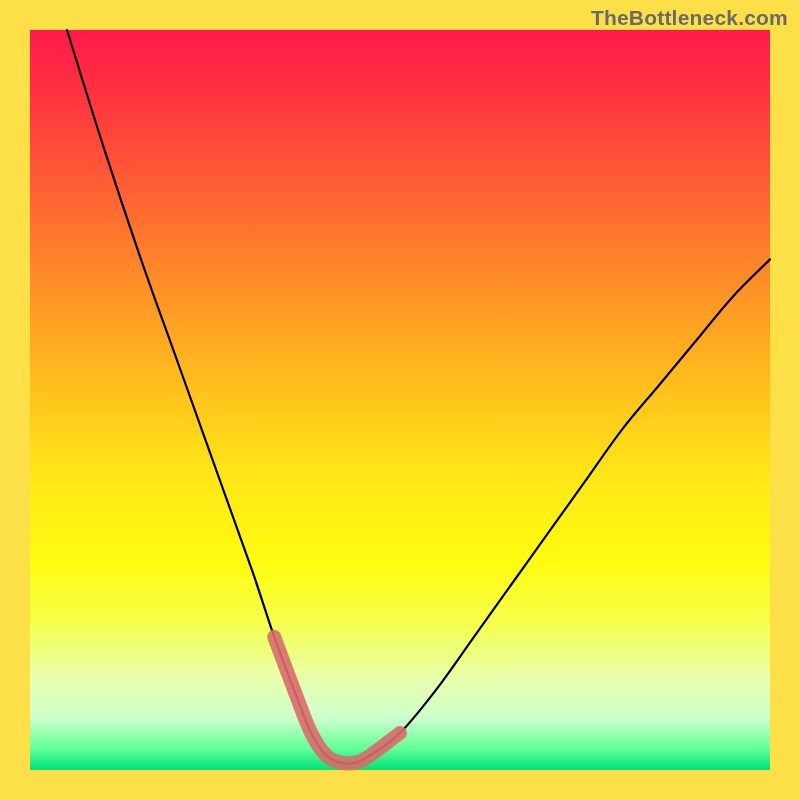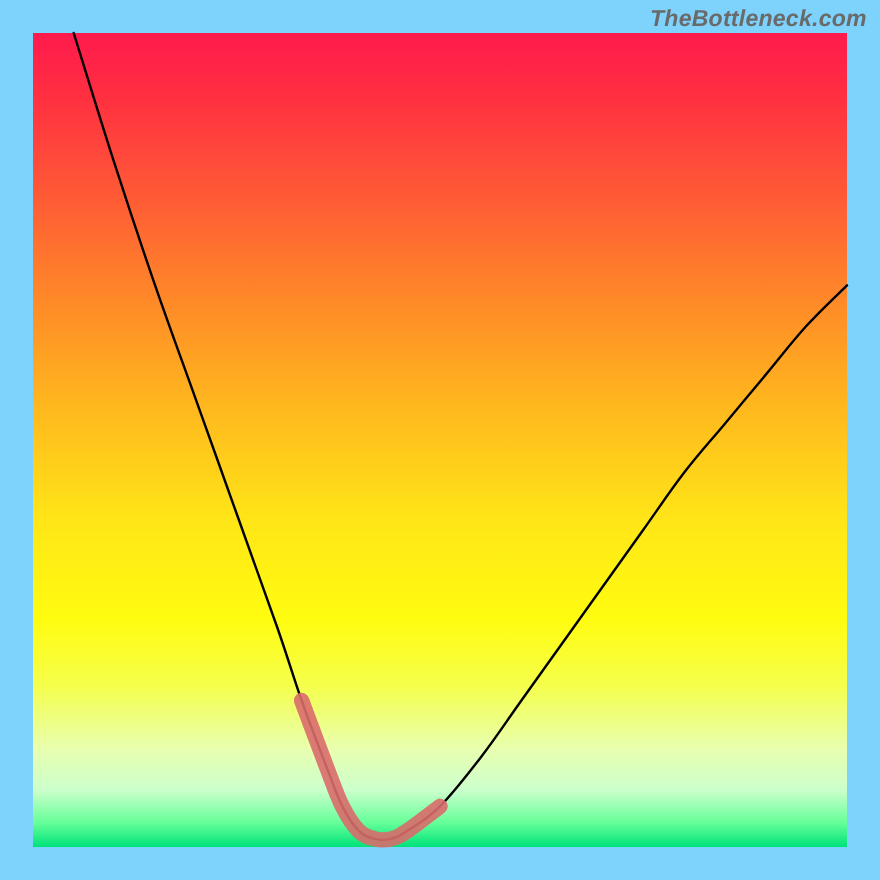--- a/index.html
+++ b/index.html
@@ -1,22 +1,21 @@
 <!DOCTYPE html>
 <html><head>
 <meta charset="utf-8">
 <style>
   * { margin: 0; padding: 0; box-sizing: border-box; }
   html, body { width: 800px; height: 800px; overflow: hidden; background: #000; }
   .frame {
     position: relative;
     width: 800px;
     height: 800px;
-    background: #7dd3fc;
-    font-style: italic;
+    background: #fde047;
   }
   .plot-area {
     position: absolute;
     left: 30px;
     top: 30px;
     width: 740px;
     height: 740px;
     background: linear-gradient(to bottom,
       #ff1a4d 0%,
       #ff3040 8%,

